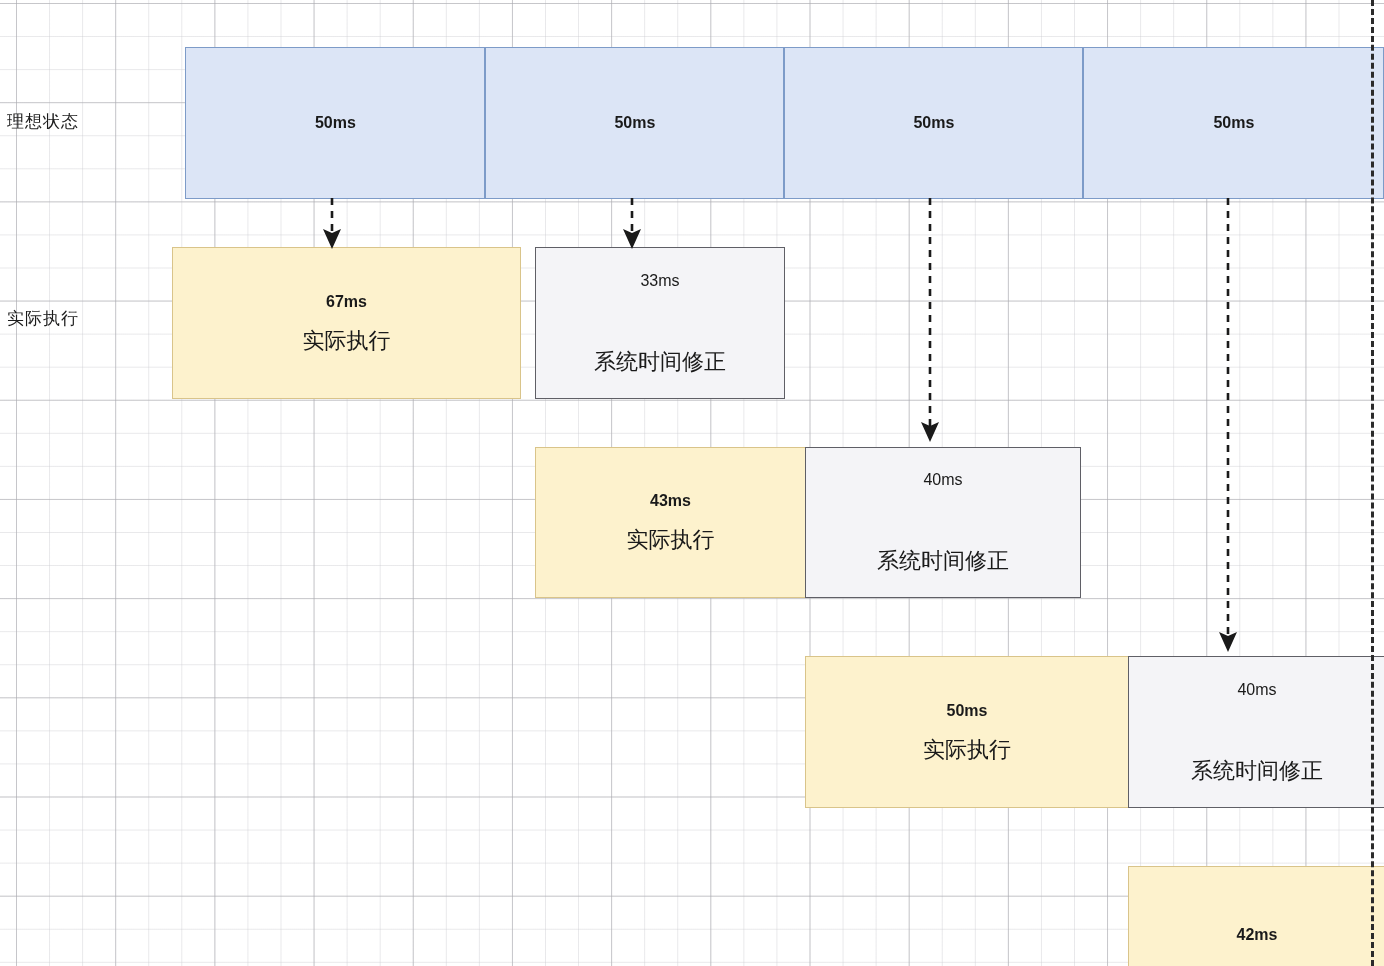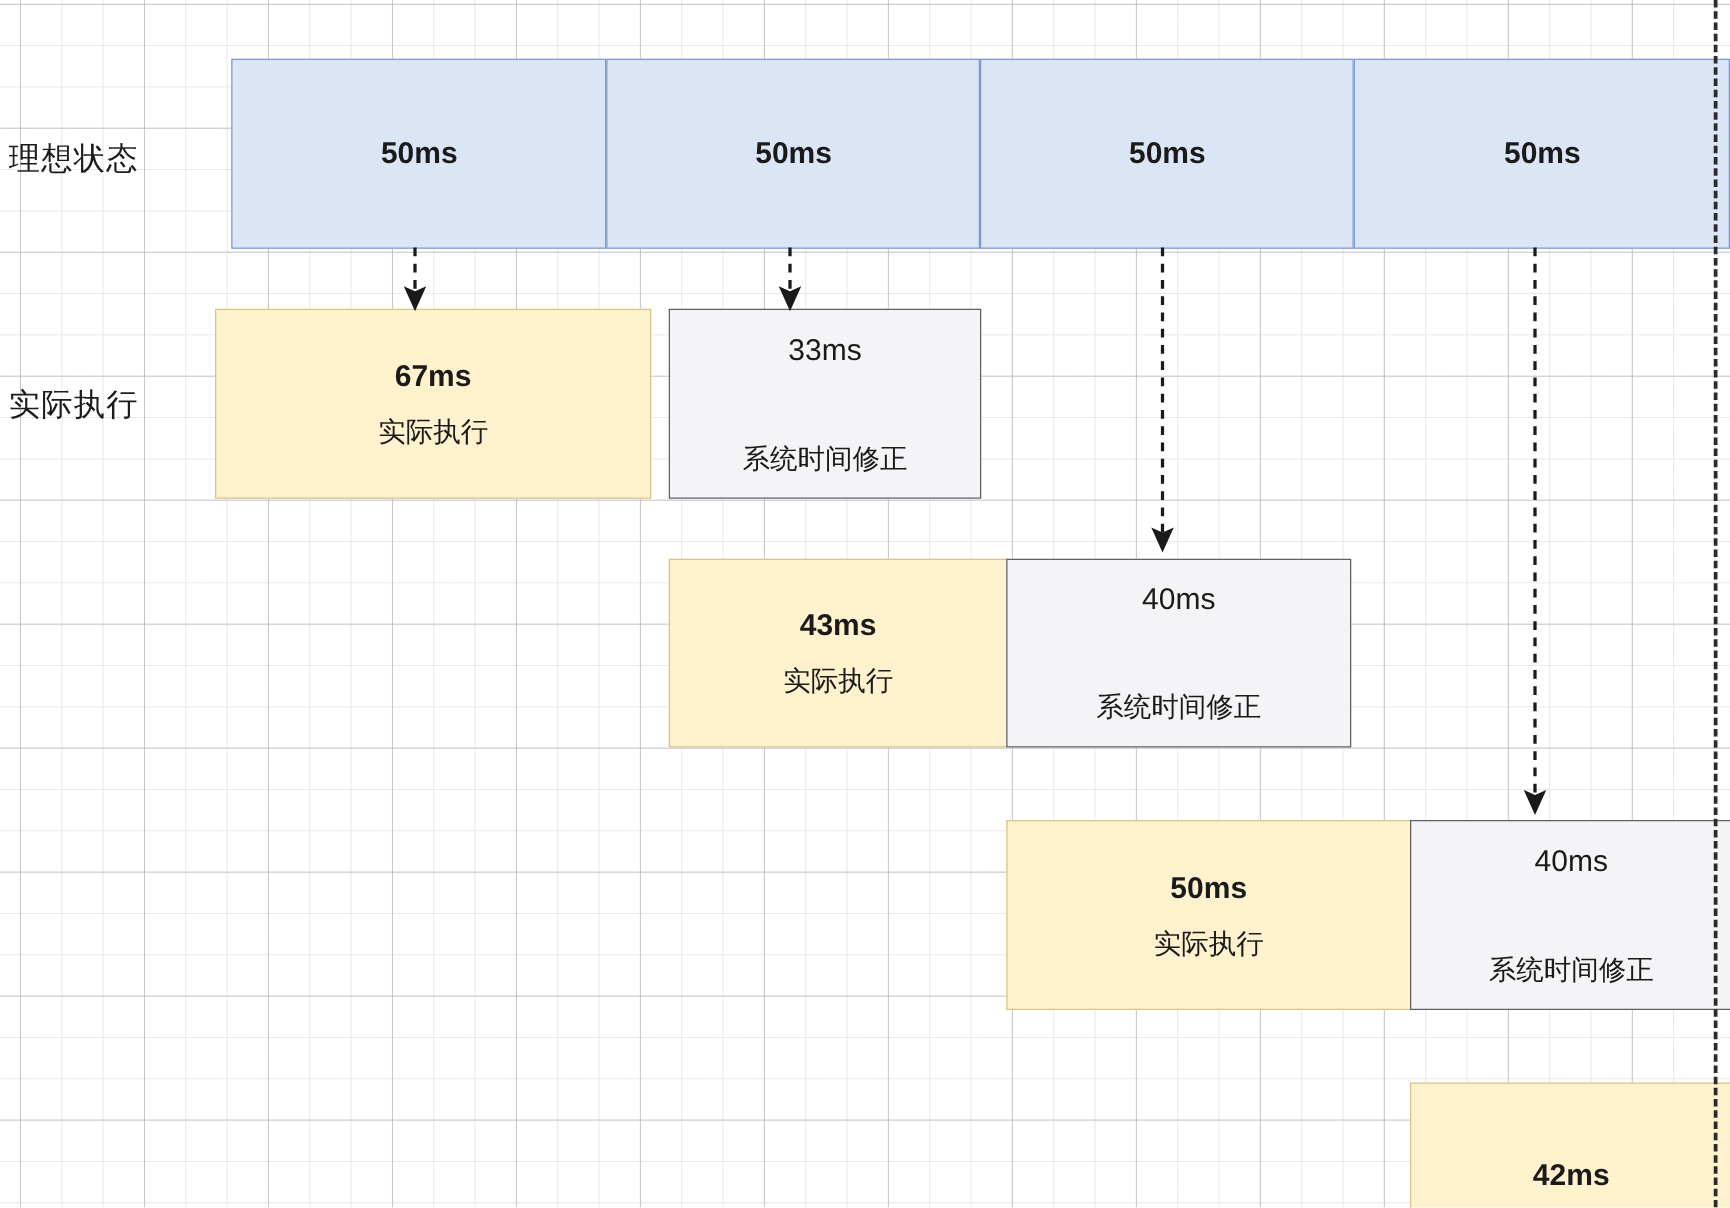--- a/index.html
+++ b/index.html
@@ -25,40 +25,40 @@
       99.2px 99.2px,
       99.2px 99.2px,
       33.07px 33.07px,
       33.07px 33.07px;
     background-position: 16px 3px, 16px 3px, 16px 3px, 16px 3px;
   }
 
   
   .row-label {
     position:absolute;
-    font-size:25px;
+    font-size:17px;
     color:#1c1c1c;
     letter-spacing:1px;
     white-space:nowrap;
     font-family:"DejaVu Sans","Liberation Sans",sans-serif;
     font-weight:500;
   }
 
   
   .blk {
     position:absolute;
     display:flex;
     flex-direction:column;
     align-items:center;
     justify-content:center;
     text-align:center;
     line-height:1.5;
   }
   .blk .ms {
-    font-size:24px;
+    font-size:16px;
     font-weight:bold;
     color:#1a1a1a;
     font-family:"Liberation Sans","DejaVu Sans",sans-serif;
     text-align:right;
   }
   .blk .sub {
     font-size:22px;
     color:#1a1a1a;
     margin-top:10px;
     font-family:"DejaVu Sans","Liberation Sans",sans-serif;

